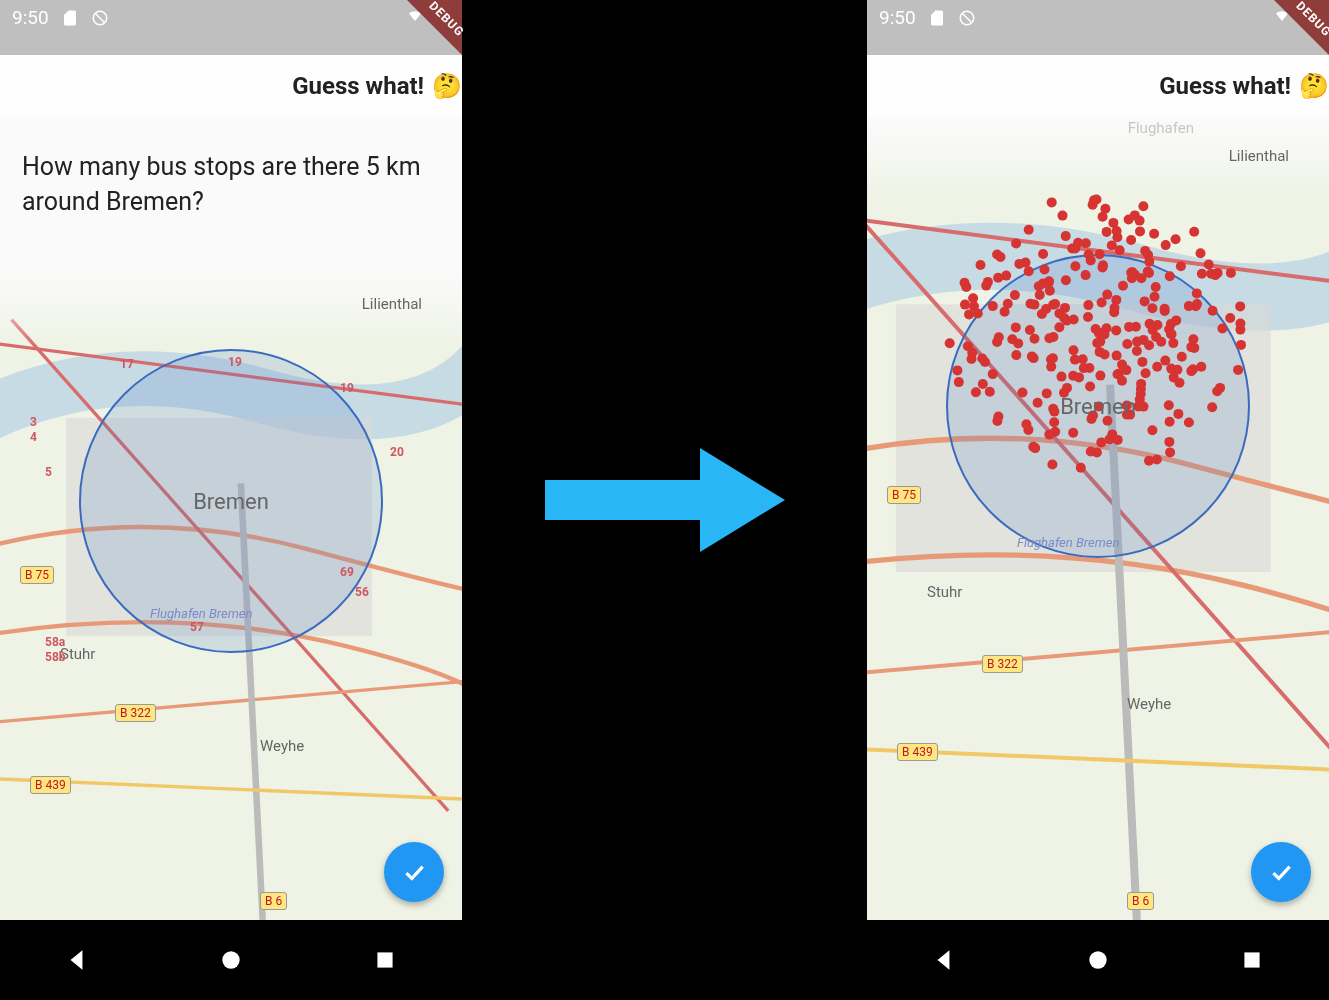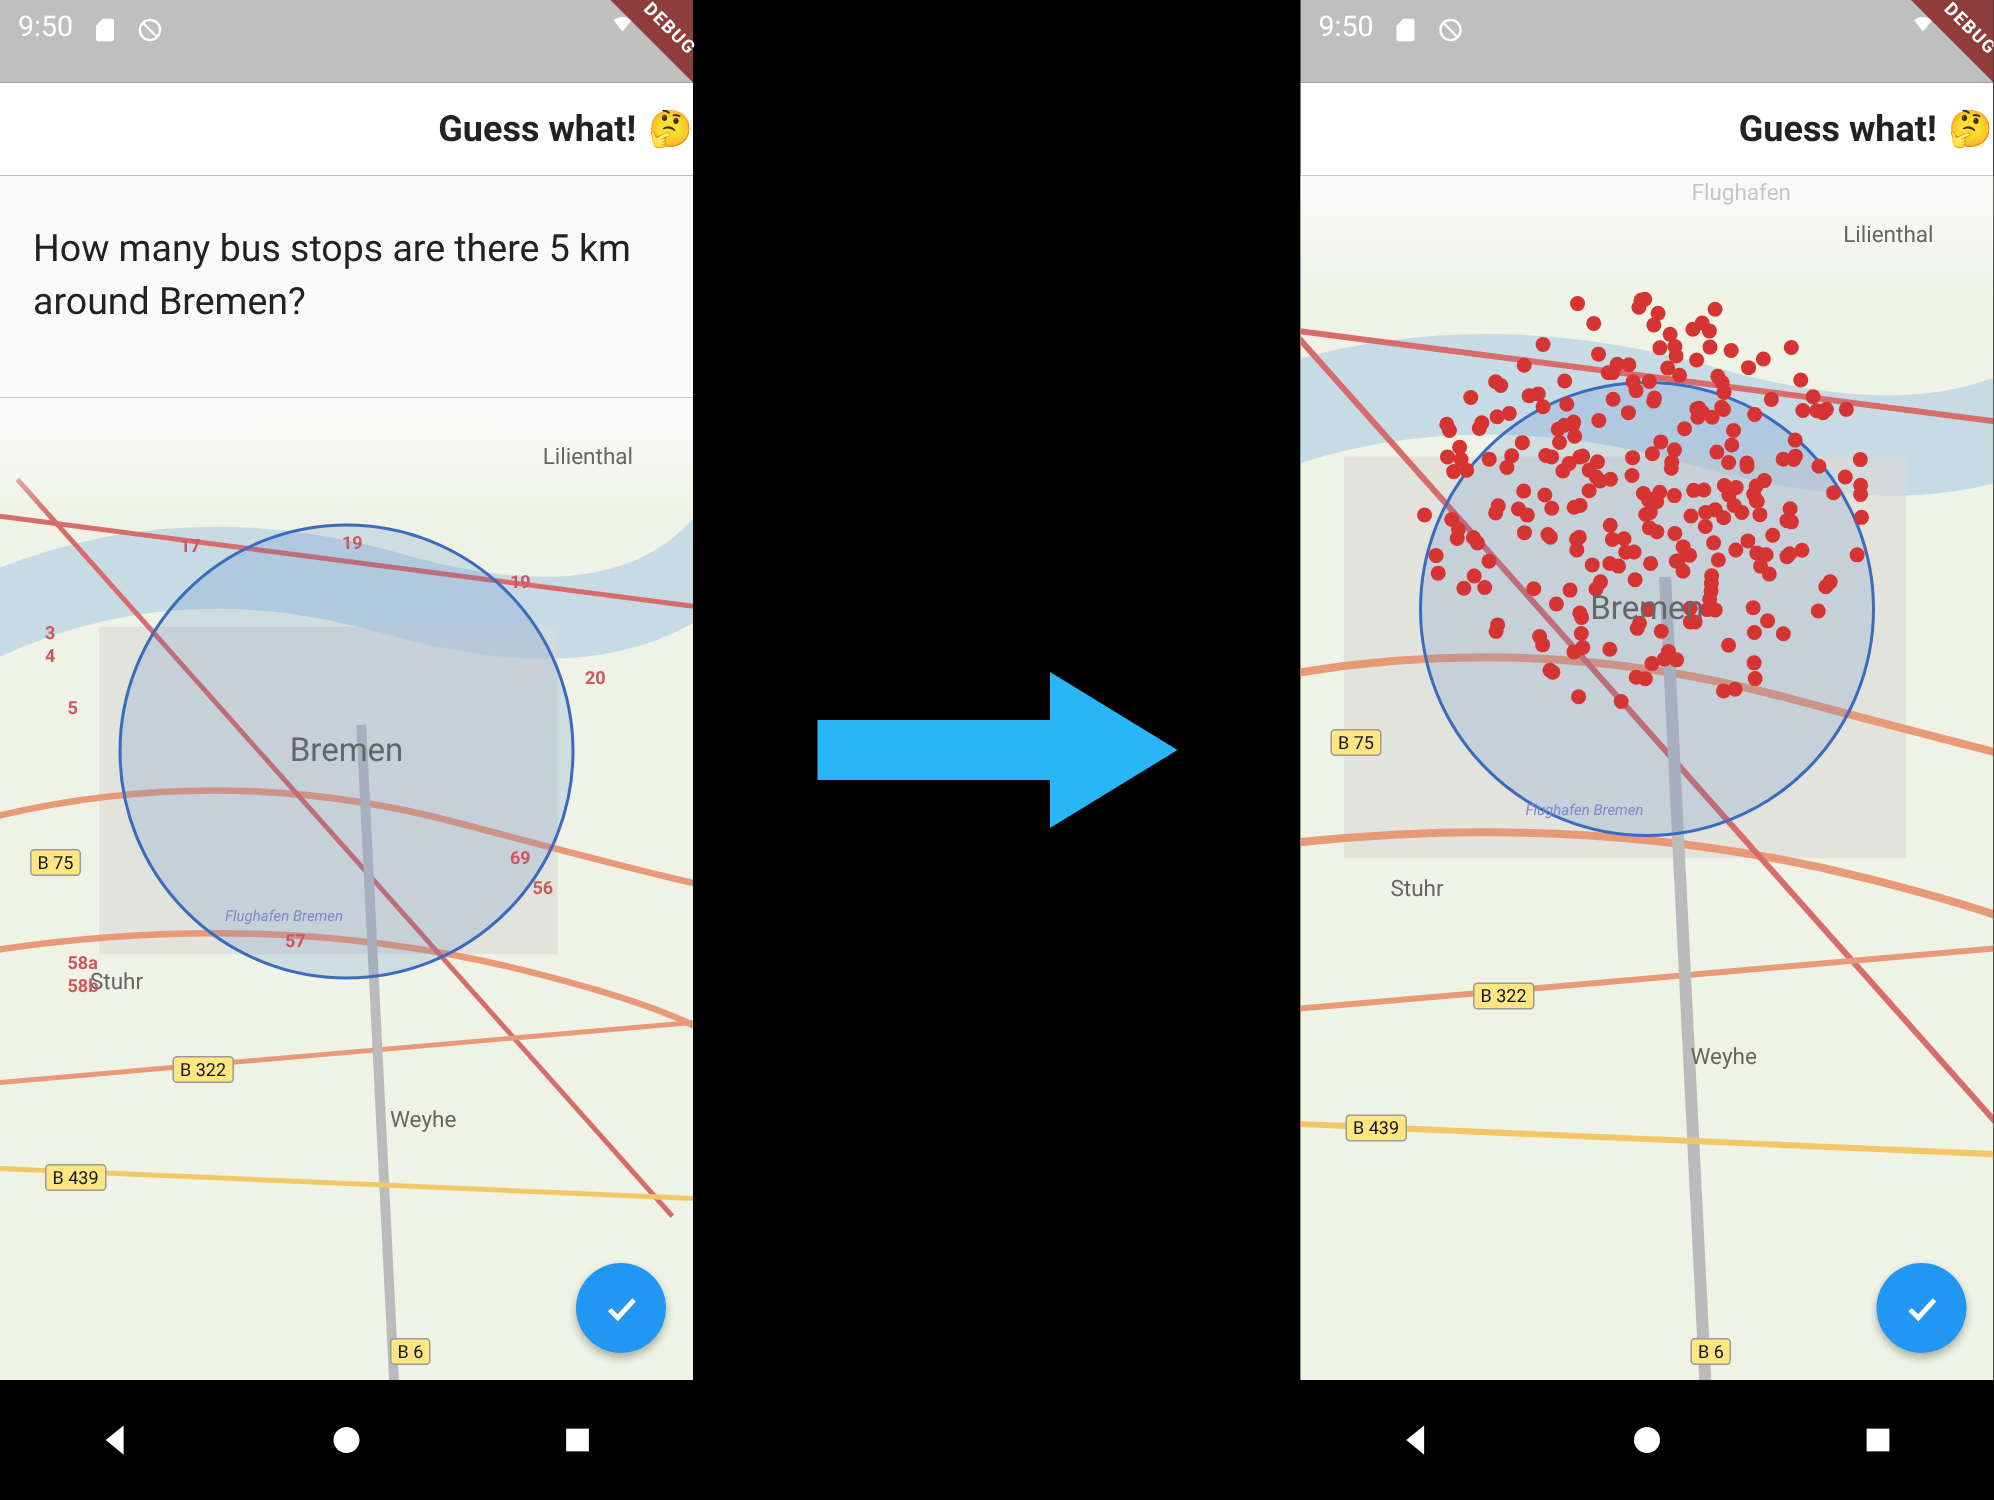--- a/index.html
+++ b/index.html
@@ -2,21 +2,21 @@
 <html><head>
 <meta charset="utf-8">
 <style>
   html,body{margin:0;padding:0;background:#000;width:1329px;height:1000px;font-family:Roboto,Arial,sans-serif;overflow:hidden}
   .stage{position:relative;width:1329px;height:1000px}
   .phone{position:absolute;top:0;width:462px;height:1000px;background:#000}
   .phone.left{left:0}
   .phone.right{right:0}
   
   .statusbar{height:55px;background:#bfbfbf;display:flex;align-items:flex-start;justify-content:space-between;padding:6px 12px 0 12px;box-sizing:border-box;color:#fff;font-size:19px;position:relative}
-  .sb-left{display:flex;align-items:flex-end;gap:12px}
+  .sb-left{display:flex;align-items:center;gap:12px}
   .sb-right{display:flex;align-items:center;gap:8px}
   .sb-ic{width:18px;height:18px}
   
   .debug{position:absolute;top:0;right:0;width:120px;height:120px;pointer-events:none}
   .debug::before{content:"";position:absolute;top:0;right:0;width:0;height:0;border-style:solid;border-width:0 55px 55px 0;border-color:transparent #8e3d3b transparent transparent}
   .debug span{position:absolute;top:12px;right:-6px;transform:rotate(45deg);color:#fff;font-size:12px;font-weight:700;letter-spacing:1px}
   
   .appbar{height:62px;background:#fefefe;display:flex;align-items:center;justify-content:flex-end;box-shadow:0 1px 2px rgba(0,0,0,.15)}
   .appbar-title{font-size:24px;font-weight:700;color:#222;display:flex;gap:8px;align-items:center}
   .emoji{font-size:24px}
@@ -30,31 +30,31 @@
   .radius{position:absolute;left:50%;top:36%;width:300px;height:300px;border:2px solid #3b6bbf;border-radius:50%;background:rgba(70,120,200,.18);transform:translate(-50%,-50%)}
   .city-label{position:absolute;left:50%;top:36%;transform:translate(-50%,-50%);font-size:22px;color:#666}
   .fab{position:absolute;right:18px;bottom:18px;width:60px;height:60px;border-radius:50%;background:#2196f3;display:flex;align-items:center;justify-content:center;box-shadow:0 3px 6px rgba(0,0,0,.3);cursor:pointer}
   .fab svg{width:26px;height:26px;stroke:#fff;stroke-width:3;fill:none}
   
   .navbar{position:absolute;bottom:0;left:0;right:0;height:80px;background:#000;display:flex;align-items:center;justify-content:space-around}
   .nav-ic{width:26px;height:26px;fill:#fff}
   
   .arrow{position:absolute;left:462px;right:calc(1329px - 867px);top:0;bottom:0;display:flex;align-items:center;justify-content:center}
   
-  .shield{position:absolute;background:#ffe680;border:1px solid #999;border-radius:3px;font-size:12px;color:#0f172a;padding:1px 4px}
+  .shield{position:absolute;background:#ffe680;border:1px solid #999;border-radius:3px;font-size:12px;color:#b91c1c;padding:1px 4px}
   .shield.b75{left:20px;top:46%}
   .shield.b322{left:115px;top:67%}
   .shield.b439{left:30px;top:78%}
   .shield.b6{left:260px;bottom:10px}
   .town{position:absolute;font-size:15px;color:#666}
   .town.stuhr{left:60px;top:58%}
   .town.weyhe{left:260px;top:72%}
   .town.lilien{right:40px;top:30px}
   .town.ritter{right:135px;top:2px;opacity:.35}
-  .town.airport{left:150px;top:52%;font-size:10px;font-style:italic;color:#7a8bc9}
+  .town.airport{left:150px;top:52%;font-size:13px;font-style:italic;color:#7a8bc9}
   .dots{position:absolute;inset:0;pointer-events:none}
   .dots circle{fill:#d63333}
   .rnum{position:absolute;font-size:12px;color:#d0555f;font-weight:700}
   .gradient-top{position:absolute;top:0;left:0;right:0;height:80px;background:linear-gradient(#fafafa 0%,rgba(250,250,250,.85) 30%,rgba(250,250,250,0) 100%);pointer-events:none}
 </style>
 </head>
 <body>
 
 <div class="stage">
 

